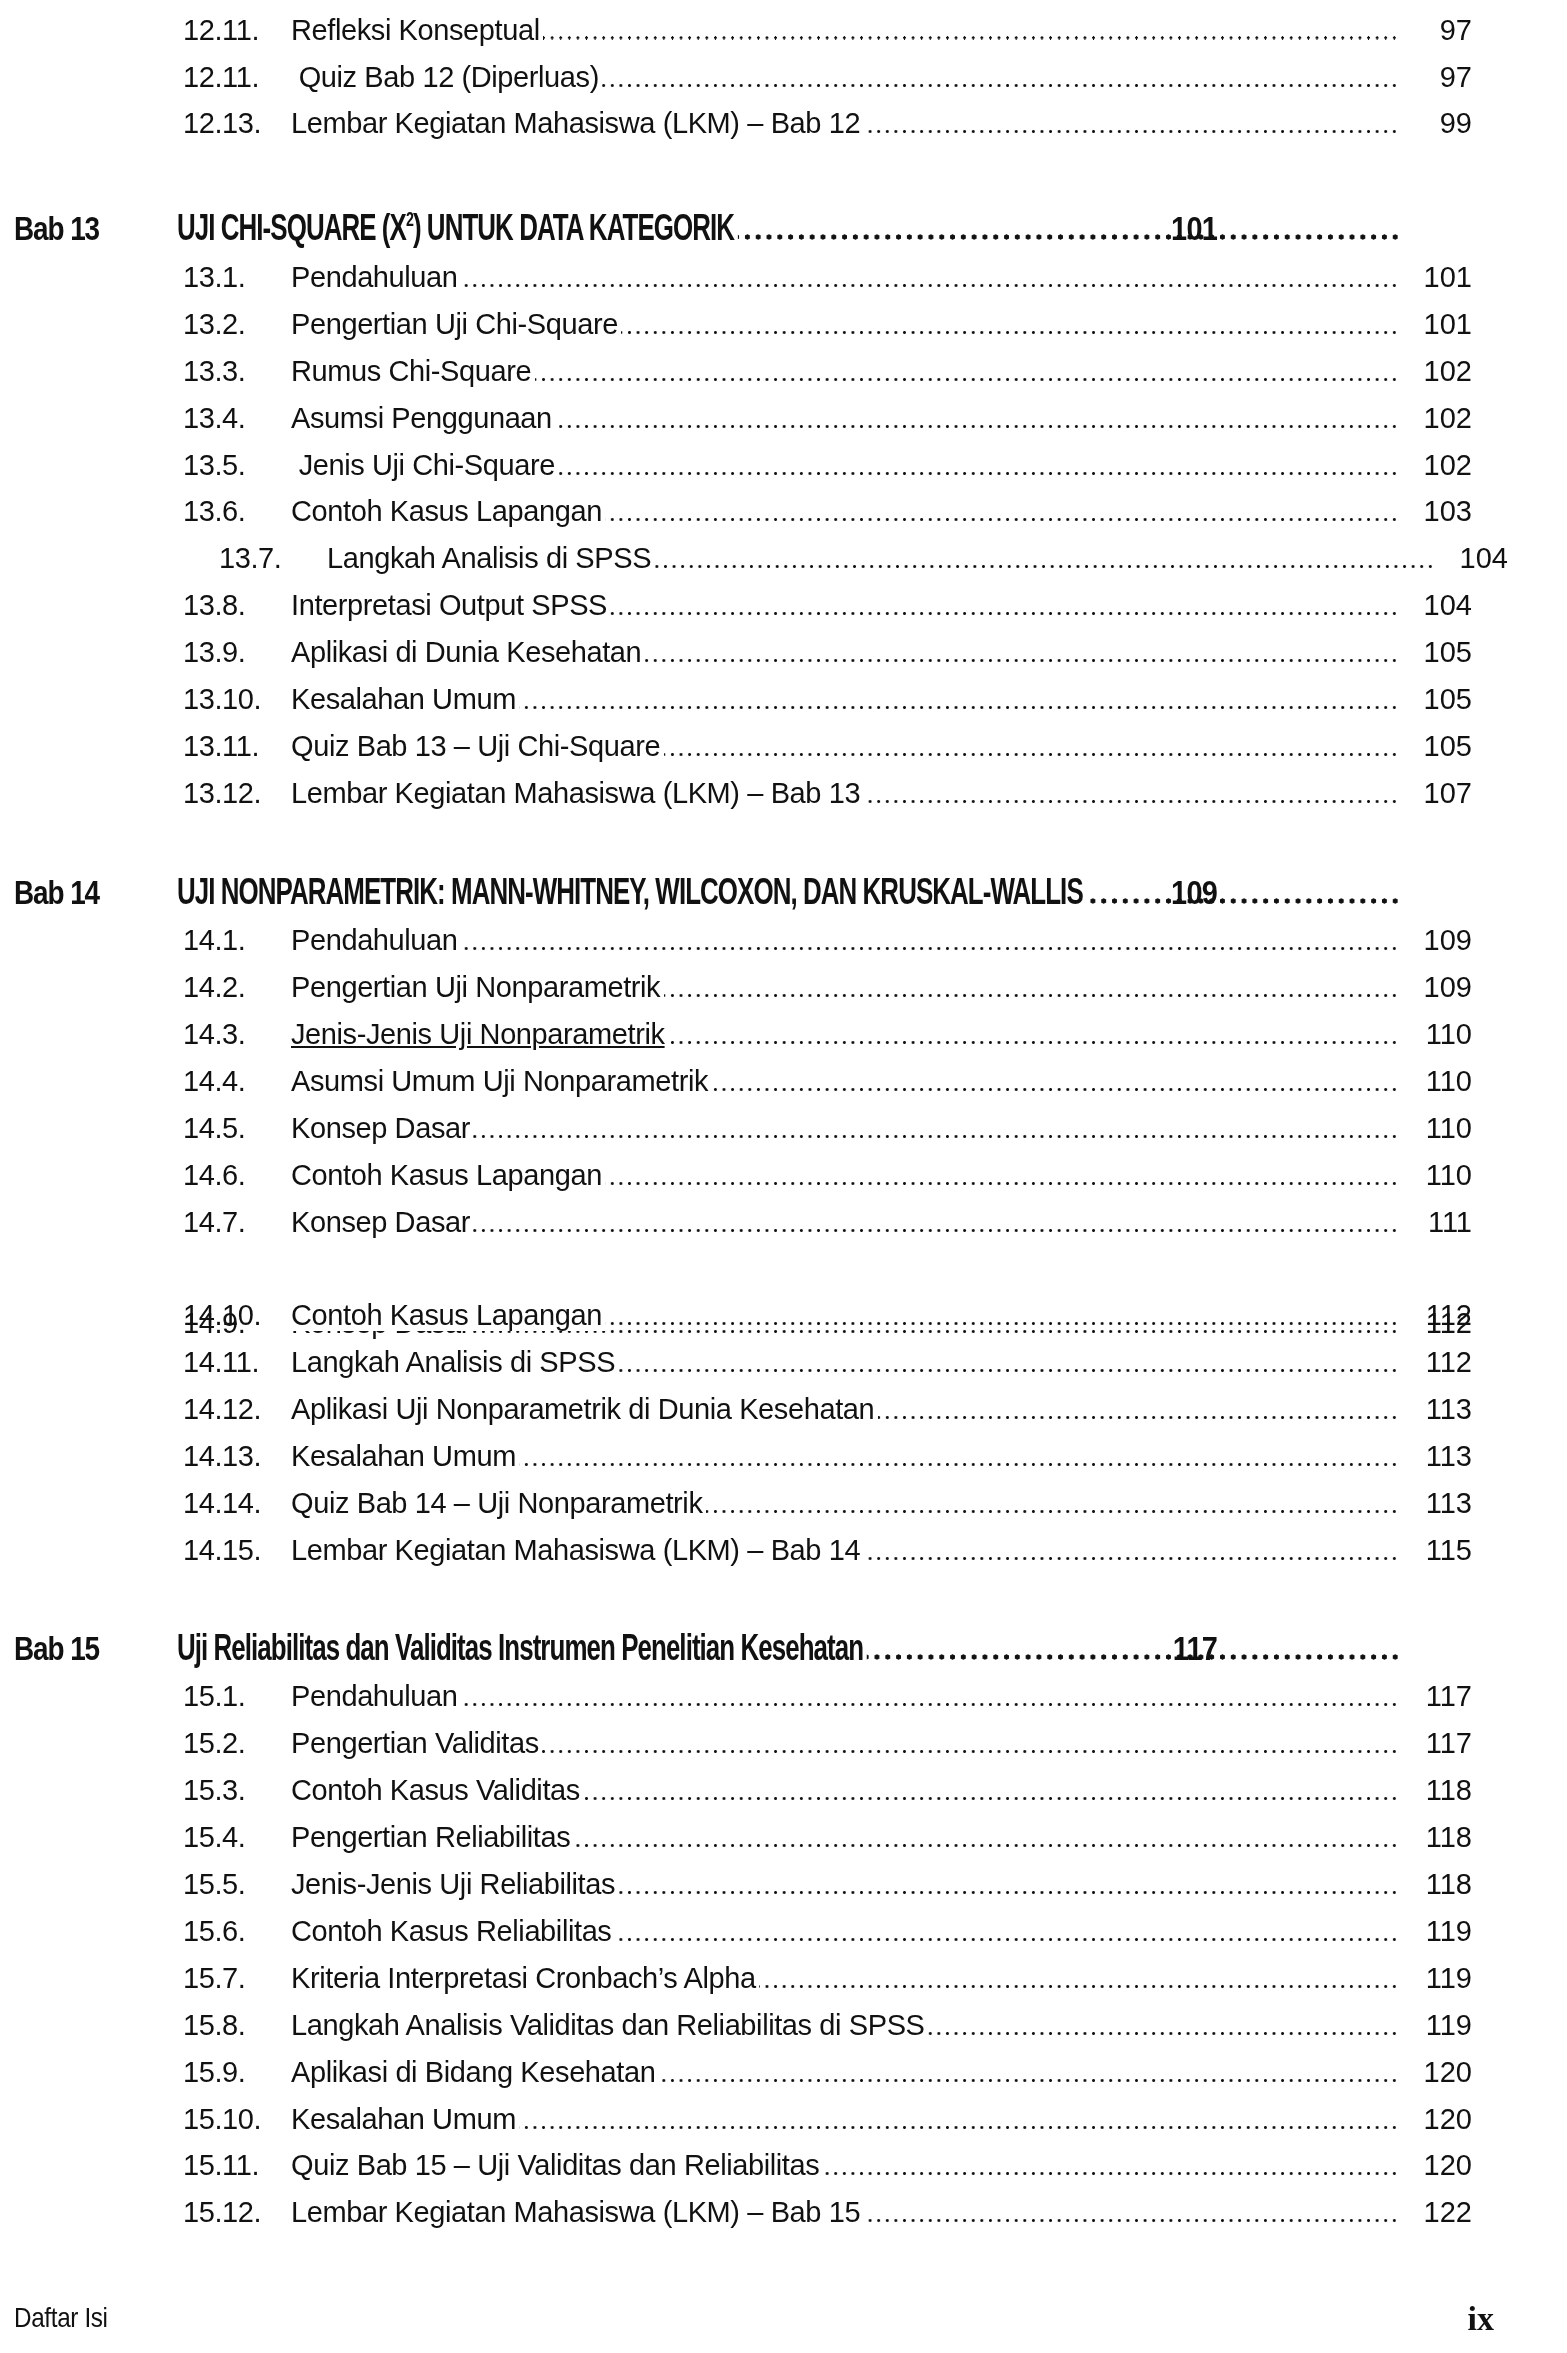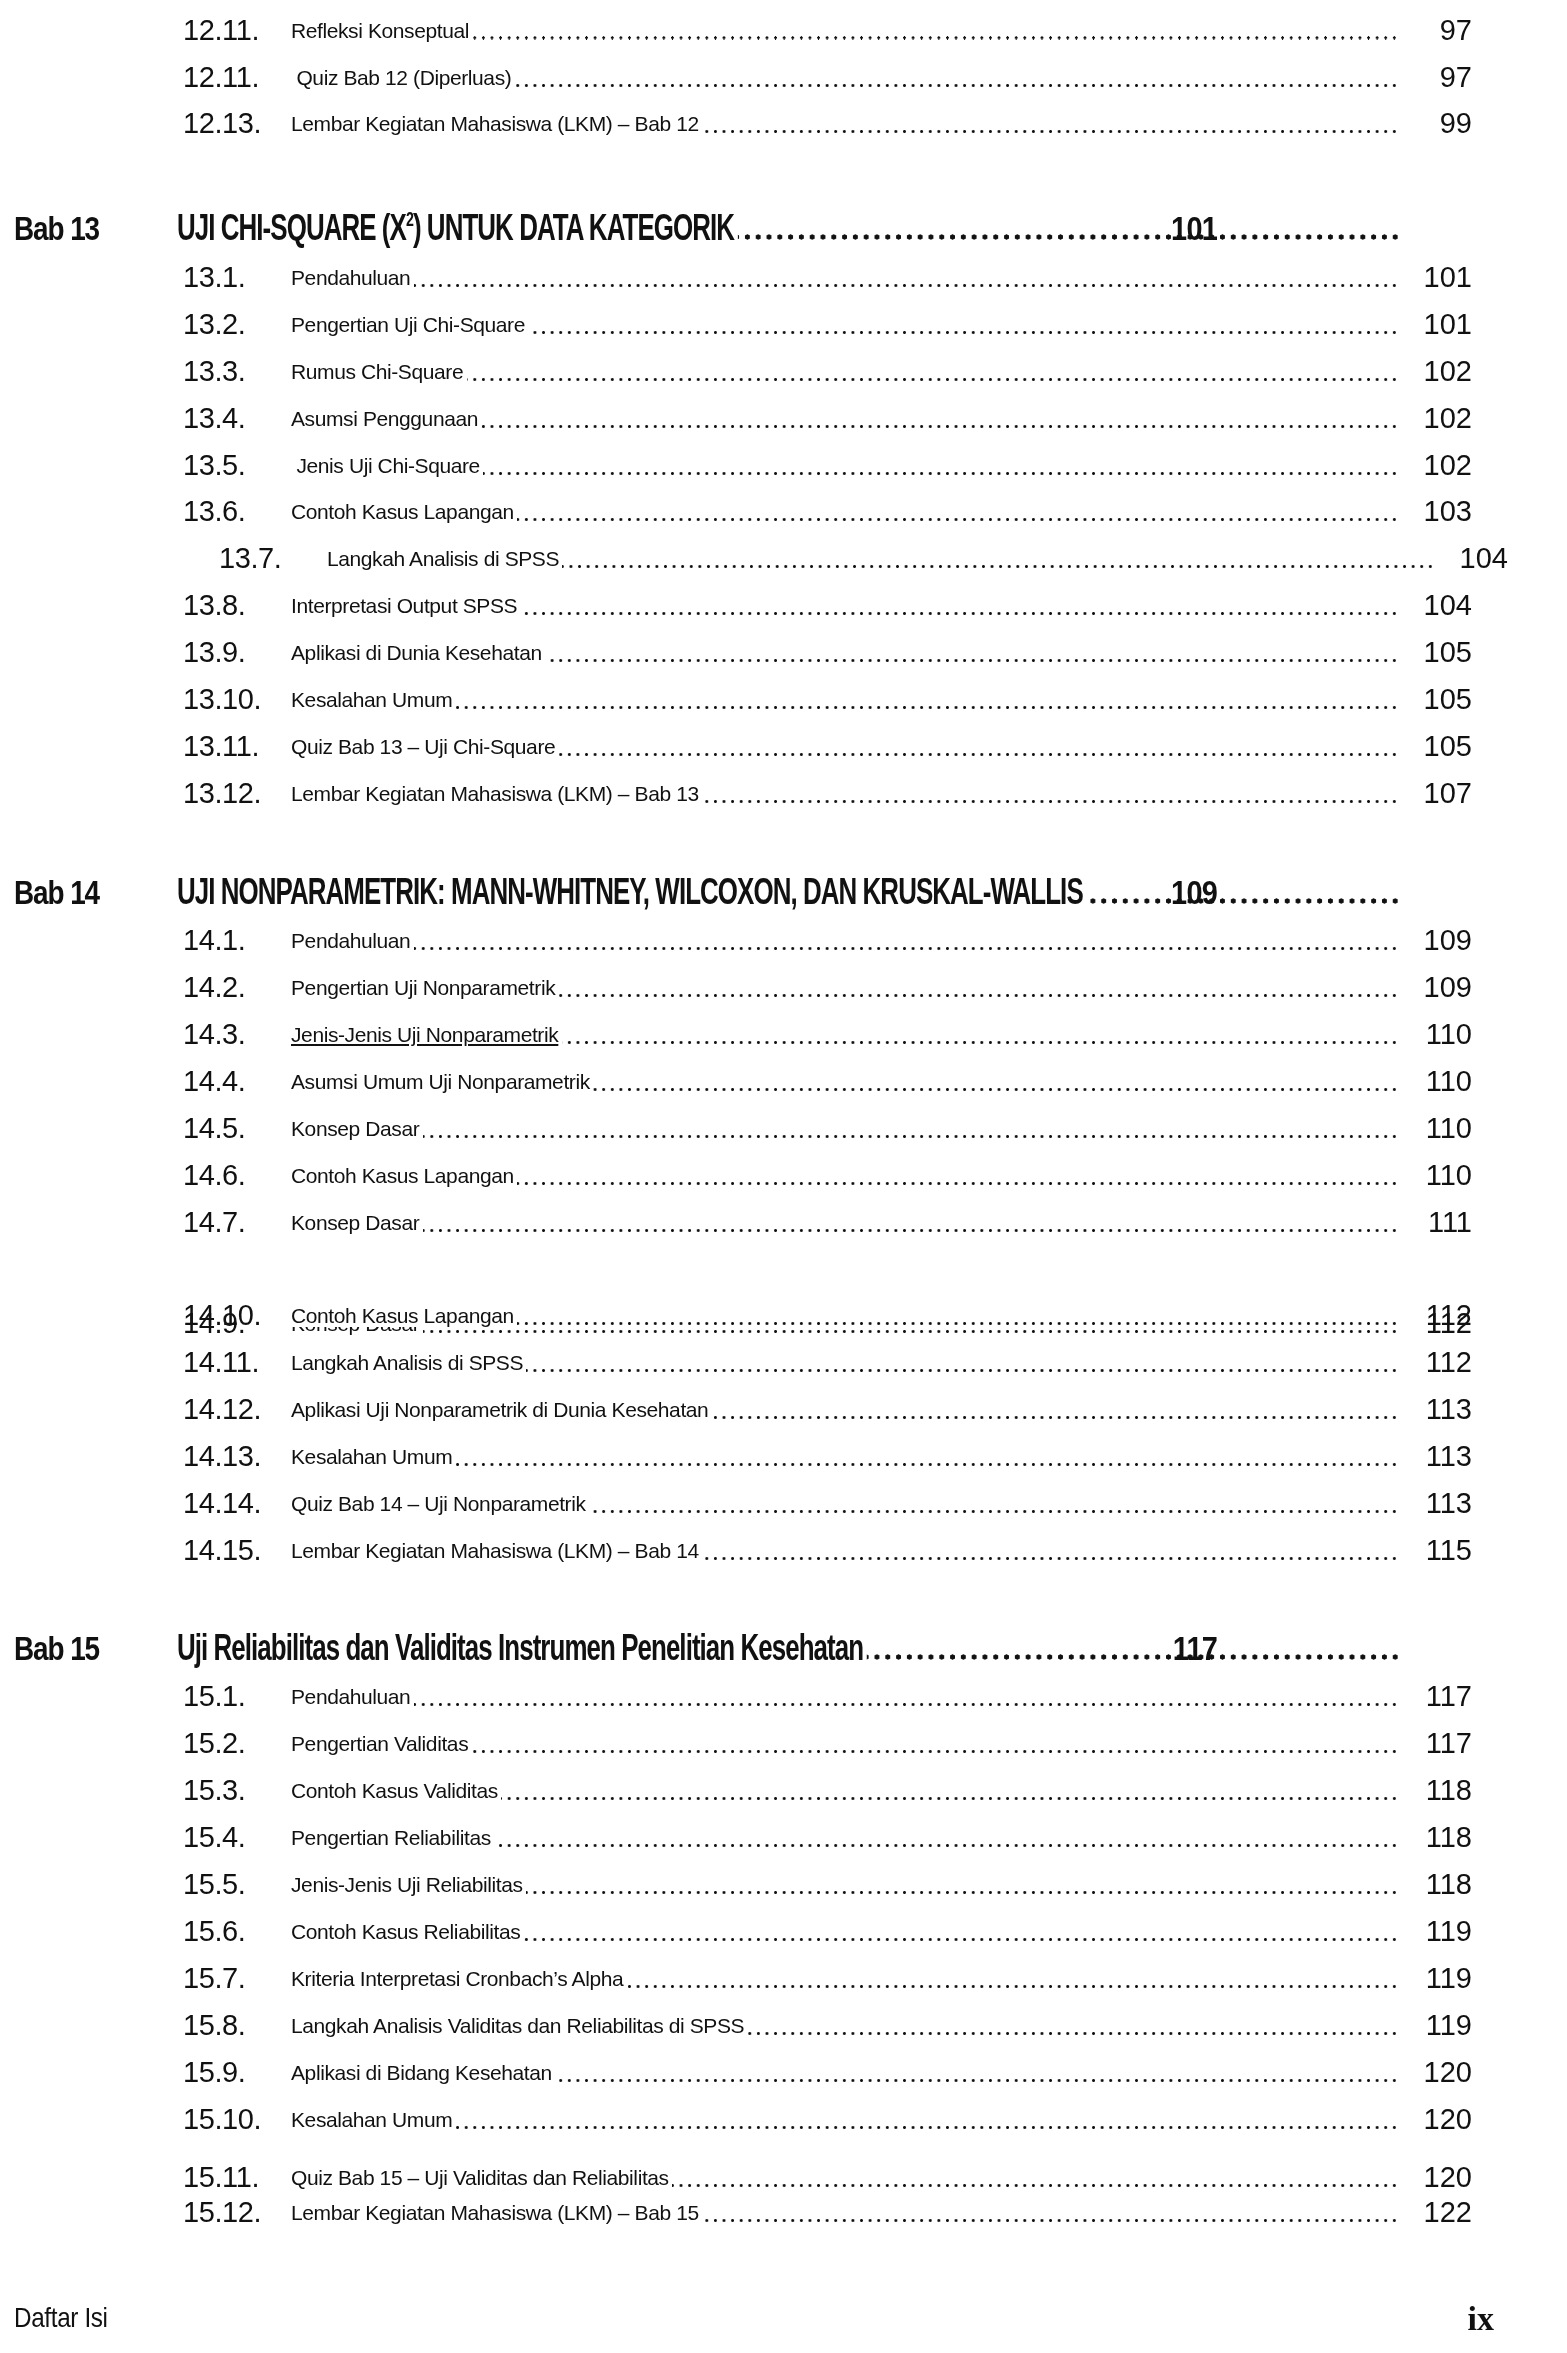--- a/index.html
+++ b/index.html
@@ -1,19 +1,19 @@
 <!DOCTYPE html>
 <html style="font-size:13.8px"><head>
 <meta charset="utf-8">
 <style>
   html, body { margin:0; padding:0; background:#ffffff; }
   body { width:1567px; height:2354px; position:relative; overflow:hidden; color:#111; font-family:"Liberation Sans", sans-serif; }
   .row { position:absolute; left:0; width:1567px; height:43px; }
   .num { position:absolute; left:183px; top:0; font-size:29px; line-height:43px; white-space:nowrap; letter-spacing:-0.4px; }
-  .entry { position:absolute; left:291px; top:0; width:1111px; height:43px; overflow:hidden; white-space:nowrap; font-size:21px; line-height:43px; letter-spacing:-0.4px; }
+  .entry { position:absolute; left:291px; top:0; width:1111px; height:43px; overflow:hidden; white-space:nowrap; font-size:29px; line-height:43px; letter-spacing:-0.4px; }
   .entry .t { background:#fff; padding-right:3.4px; position:relative; z-index:1; }
   .entry::after { content:""; position:absolute; left:0; right:3.4px; bottom:12px; height:3.4px;
      background-image: radial-gradient(circle, #111 1.4px, transparent 1.6px); background-size:8.6px 3.4px; background-repeat:repeat-x; background-position:right center; }
   .pg { position:absolute; right:95px; top:0; font-size:29px; line-height:43px; text-align:right; }
   .head { position:absolute; left:0; width:1312px; height:52px; }
   .bab { position:absolute; left:13.8px; top:0; font-size:34px; line-height:52px; font-weight:bold; letter-spacing:-1.3px; transform:scaleX(0.82); transform-origin:left center; white-space:nowrap; }
   .htitle-wrap { position:absolute; left:177px; top:0; width:1227px; height:52px; overflow:hidden; }
   .htitle { position:absolute; left:0; top:0; font-size:36px; line-height:52px; font-weight:bold; letter-spacing:-1.3px; white-space:nowrap; transform:scaleX(0.72); transform-origin:left center; background:#fff; z-index:1; padding-right:5.2px; }
   .htitle-wrap::after { content:""; position:absolute; left:0; right:3.4px; bottom:13.8px; height:6px;
      background-image: radial-gradient(circle, #111 2.4px, transparent 2.8px); background-size:10.8px 6px; background-repeat:repeat-x; background-position:right center; }
@@ -235,21 +235,21 @@
     <div class="row" style="top: 2051px;">
       <span class="num">15.9.</span>
       <div class="entry"><span class="t" style="white-space: pre;">Aplikasi di Bidang Kesehatan</span></div>
       <span class="pg">120</span>
     </div>
     <div class="row" style="top: 2098px;">
       <span class="num">15.10.</span>
       <div class="entry"><span class="t" style="white-space: pre;">Kesalahan Umum</span></div>
       <span class="pg">120</span>
     </div>
-    <div class="row" style="top: 2144px; margin-top: 12px;">
+    <div class="row" style="top: 2144px;">
       <span class="num">15.11.</span>
       <div class="entry"><span class="t" style="white-space: pre;">Quiz Bab 15 – Uji Validitas dan Reliabilitas</span></div>
       <span class="pg">120</span>
     </div>
     <div class="row" style="top: 2191px;">
       <span class="num">15.12.</span>
       <div class="entry"><span class="t" style="white-space: pre;">Lembar Kegiatan Mahasiswa (LKM) – Bab 15</span></div>
       <span class="pg">122</span>
     </div>
   </div>

